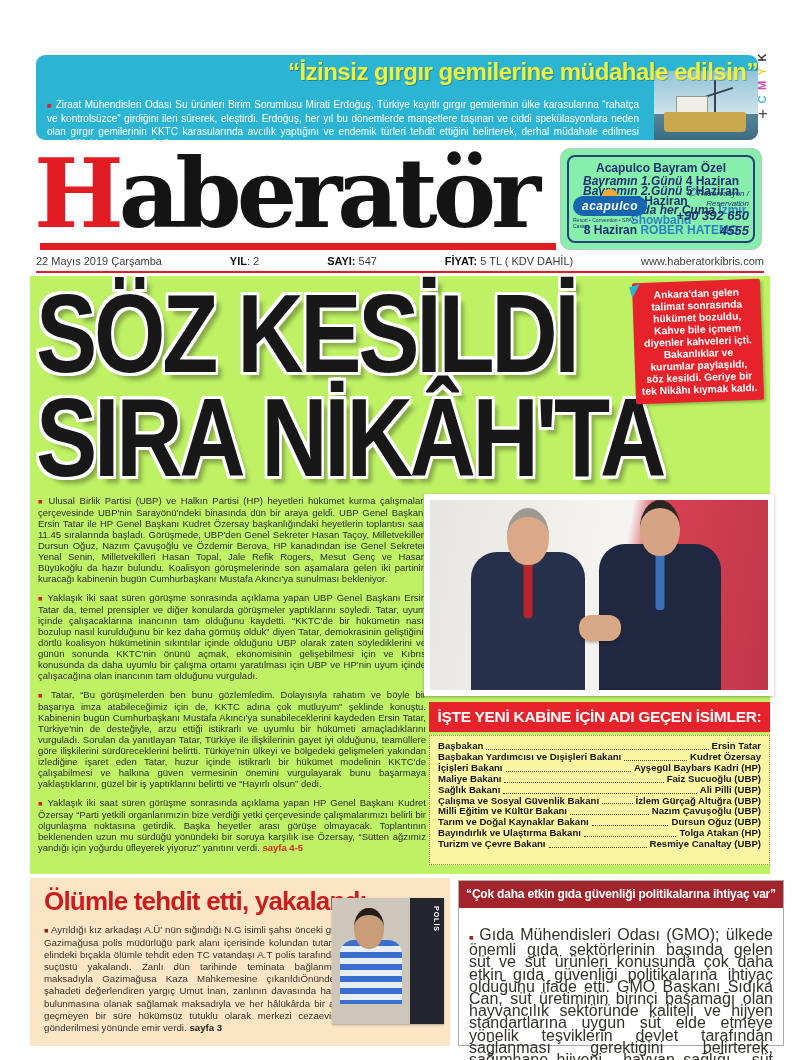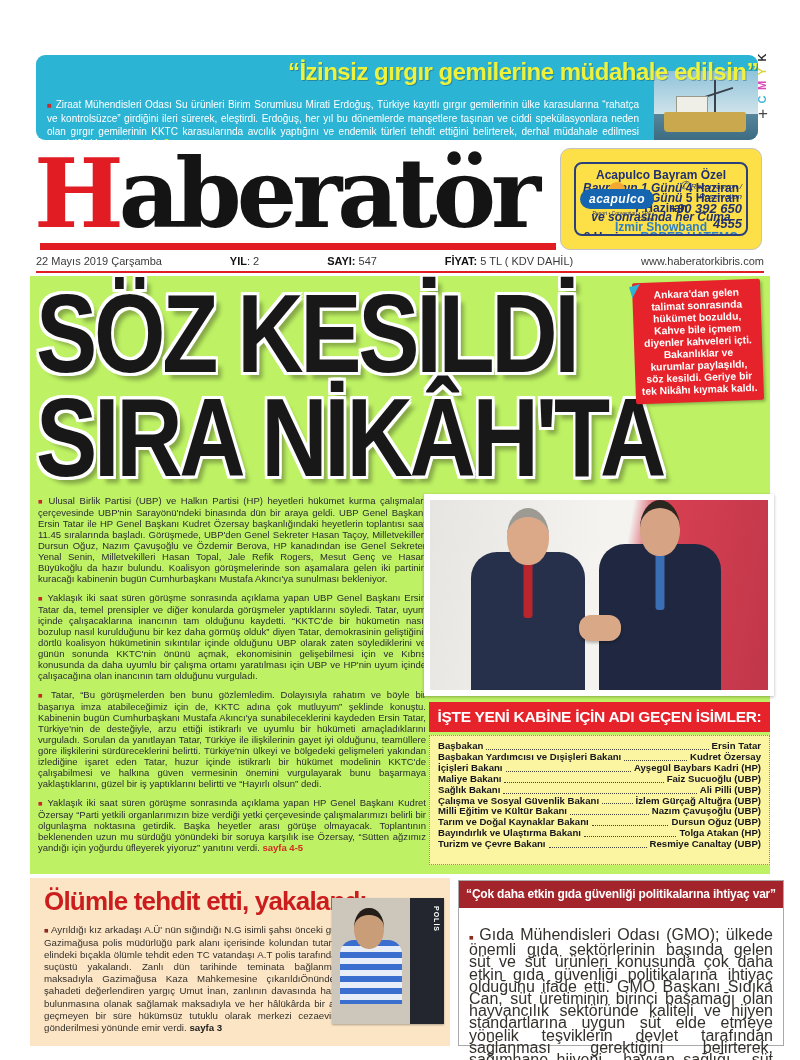--- a/index.html
+++ b/index.html
@@ -36,30 +36,30 @@
   .logo .logo-h{color:#e11d23;}
   .logo-underline{position:absolute;left:40px;top:243px;width:516px;height:7px;background:#e11d23;}
 
   
   .dateline{position:absolute;left:36px;top:253px;width:728px;height:16px;display:flex;
             justify-content:space-between;align-items:center;font-size:11px;color:#3a3a3a;
             border-bottom:2px solid #e11d23;padding-bottom:2px;}
   .dateline b{color:#111;}
 
   
-  .ad{position:absolute;left:560px;top:148px;width:202px;height:102px;background:#fde047;
-      border:1px solid #c3c3c3;border-radius:10px;padding:13px;box-sizing:border-box;}
+  .ad{position:absolute;left:560px;top:148px;width:202px;height:102px;background:#86efac;
+      border:1px solid #c3c3c3;border-radius:10px;padding:6px;box-sizing:border-box;}
   .ad-inner{width:100%;height:100%;border:2px solid #2c3f7d;border-radius:8px;box-sizing:border-box;
       position:relative;overflow:hidden;}
   .ad-title{margin-top:4px;text-align:center;font-weight:bold;font-size:12px;color:#203070;}
   .ad-sched{margin-top:2px;text-align:center;font-size:12px;line-height:9.8px;color:#203070;font-weight:bold;}
   .ad-sched .pre{font-style:italic;}
   .ad-sched .accent{color:#2f7fc1;}
   .ad-bottom{position:absolute;left:4px;right:4px;bottom:3px;display:flex;align-items:center;justify-content:space-between;}
-  .ad-logo-wrap{position:relative;text-align:right;}
+  .ad-logo-wrap{position:relative;text-align:left;}
   .ad-sun{position:absolute;left:50%;top:-7px;margin-left:-8px;width:16px;height:16px;border-radius:50%;
       background:#f2a832;}
   .ad-logo{position:relative;display:inline-block;background:#1565b0;color:#fff;font-style:italic;font-weight:bold;
       font-size:12px;padding:3px 9px;border-radius:12px;letter-spacing:0.5px;}
   .ad-tagline{font-size:5px;color:#203070;margin-top:1px;}
   .ad-res{text-align:right;color:#203070;}
   .ad-res .res-line{font-size:8px;font-style:italic;}
   .ad-res .phone{font-size:13px;font-weight:bold;font-style:italic;}
   .phone-ic{font-size:11px;margin-right:2px;}
 

